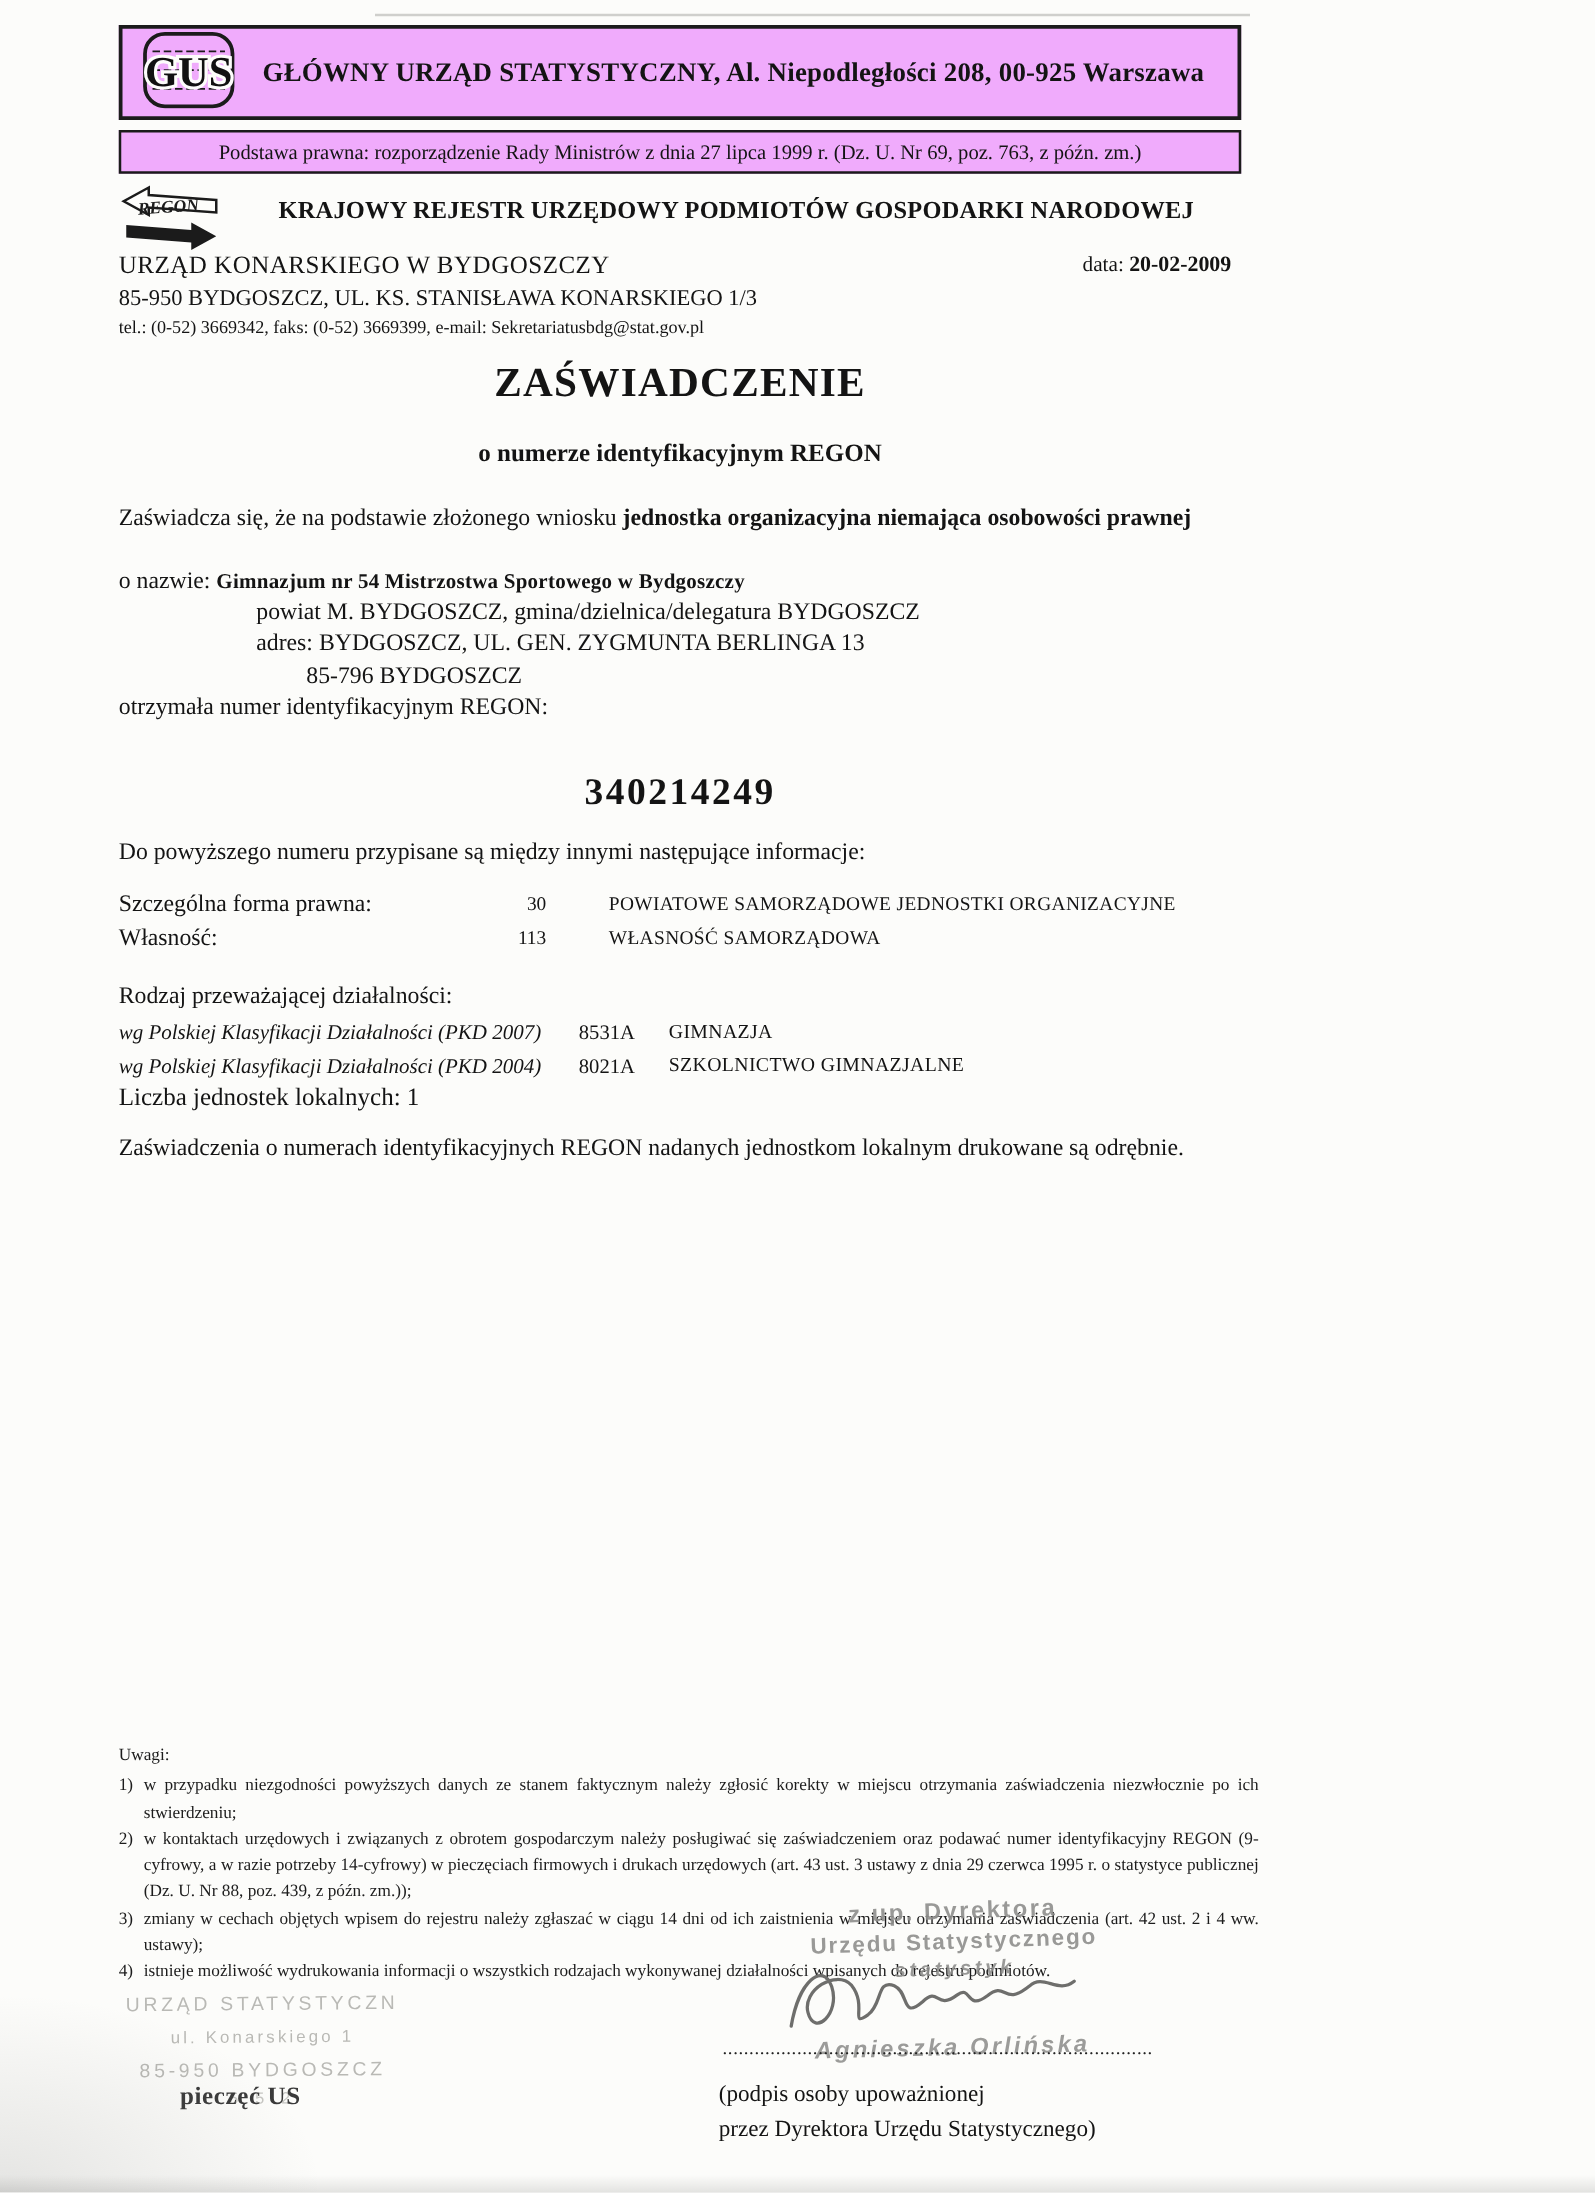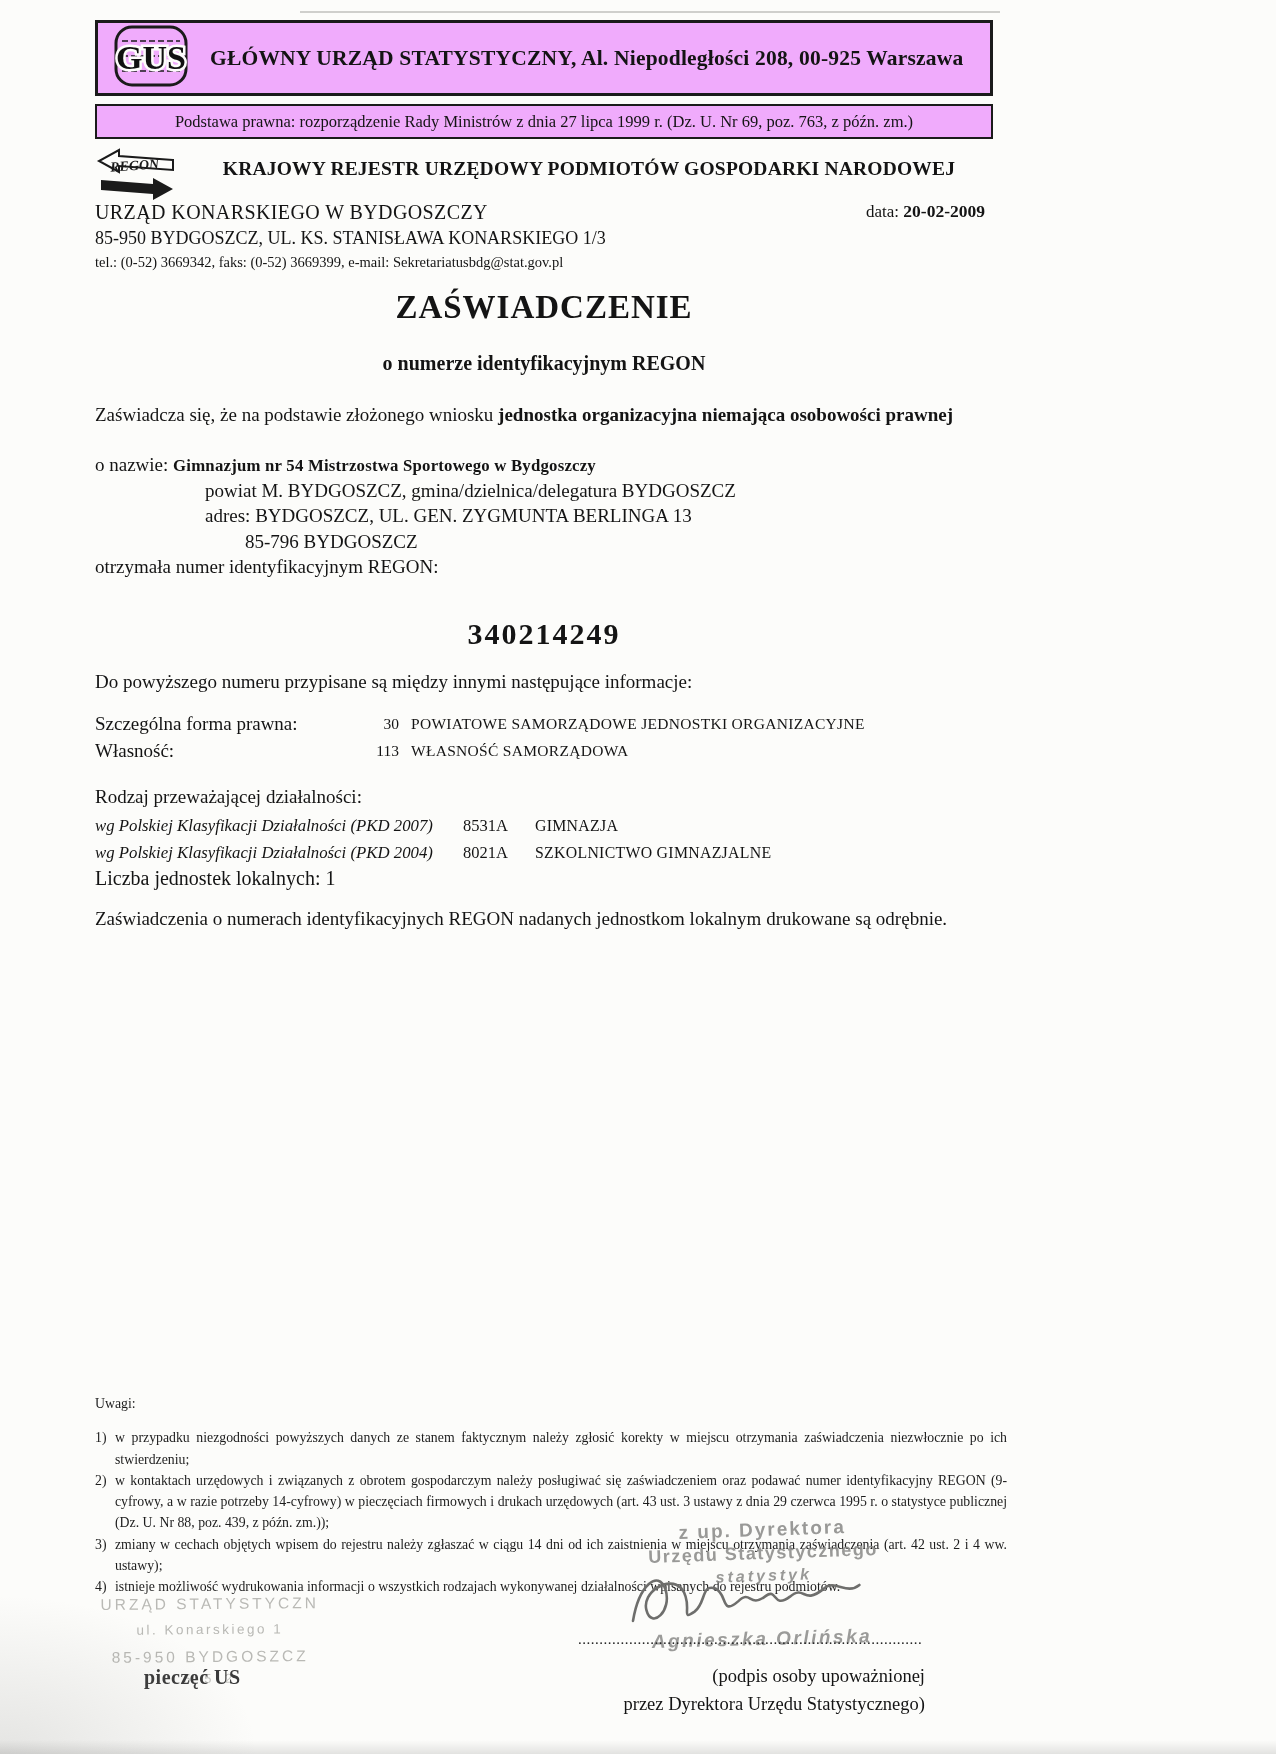--- a/index.html
+++ b/index.html
@@ -61,40 +61,40 @@
   .indent1{padding-left:110px;}
   .indent2{padding-left:150px;}
 
   .regon-number{position:absolute;left:95px;top:617px;width:898px;text-align:center;
     font-size:30px;font-weight:bold;letter-spacing:2px;}
 
   .info-intro{position:absolute;left:95px;top:671px;width:900px;font-size:19px;}
 
   
   .attributes{position:absolute;left:95px;top:710px;width:900px;}
-  .attr-row{display:flex;align-items:flex-start;line-height:27px;}
+  .attr-row{display:flex;align-items:flex-start;line-height:27px;gap:38px;}
   .attr-row .a-lbl{flex:0 0 262px;font-size:19px;}
   .attr-row .a-code{flex:0 0 42px;text-align:right;font-size:15.5px;}
   .attr-row .a-val{margin-left:12px;font-size:15.5px;letter-spacing:.3px;}
 
   .activity-heading{position:absolute;left:95px;top:786px;width:900px;font-size:19px;}
   .pkd{position:absolute;left:95px;top:813px;width:900px;}
   .pkd-row{display:flex;align-items:flex-start;line-height:26.5px;}
   .pkd-row .p-lbl{flex:0 0 368px;font-style:italic;font-size:16.8px;}
   .pkd-row .p-code{flex:0 0 54px;font-size:16.5px;}
   .pkd-row .p-val{margin-left:18px;font-size:15.8px;letter-spacing:.3px;}
   .local-units{position:absolute;left:95px;top:867px;font-size:20px;text-align:center;}
 
   .local-note{position:absolute;left:95px;top:905px;width:900px;
     font-size:19px;line-height:28.5px;text-align:justify;}
 
   
   .remarks{position:absolute;left:95px;top:1393px;width:912px;
     font-size:13.8px;line-height:21.3px;color:#1c1c1c;}
-  .remarks-heading{margin-bottom:13px;}
+  .remarks-heading{margin-bottom:3px;}
   .note{position:relative;padding-left:20px;text-align:justify;}
   .note .num{position:absolute;left:0;top:0;}
 
   
   .director-stamp{
     position:absolute;left:608px;top:1518px;width:310px;
     font-family:"Liberation Sans", sans-serif;font-weight:bold;
     color:#8f8f8d;text-align:center;transform:rotate(-2deg);
     letter-spacing:2px;opacity:.9;
   }
@@ -104,21 +104,21 @@
 
   
   .sig-scribble{position:absolute;left:620px;top:1553px;transform:rotate(-3deg);}
   .sig-name{
     position:absolute;left:597px;top:1628px;width:330px;text-align:center;
     font-family:"Liberation Sans", sans-serif;font-weight:bold;font-style:italic;
     color:#9b9b99;font-size:19px;letter-spacing:2.5px;transform:rotate(-1.5deg);white-space:nowrap;
   }
   .sig-dots{position:absolute;left:578px;top:1631px;width:345px;overflow:hidden;
     font-size:15px;letter-spacing:.5px;white-space:nowrap;color:#222;}
-  .sig-caption{position:absolute;left:575px;top:1662px;width:350px;text-align:right;
+  .sig-caption{position:absolute;left:575px;top:1662px;width:350px;text-align:left;
     font-size:18.5px;line-height:28px;}
 
   
   .office-stamp{
     position:absolute;left:70px;top:1590px;width:280px;text-align:center;
     font-family:"Liberation Sans", sans-serif;color:#b9b9b5;
     letter-spacing:3px;transform:rotate(-.5deg);
   }
   .office-stamp .o1{font-size:15.5px;line-height:27px;}
   .office-stamp .o2{font-size:13.5px;line-height:26px;letter-spacing:2.5px;}

